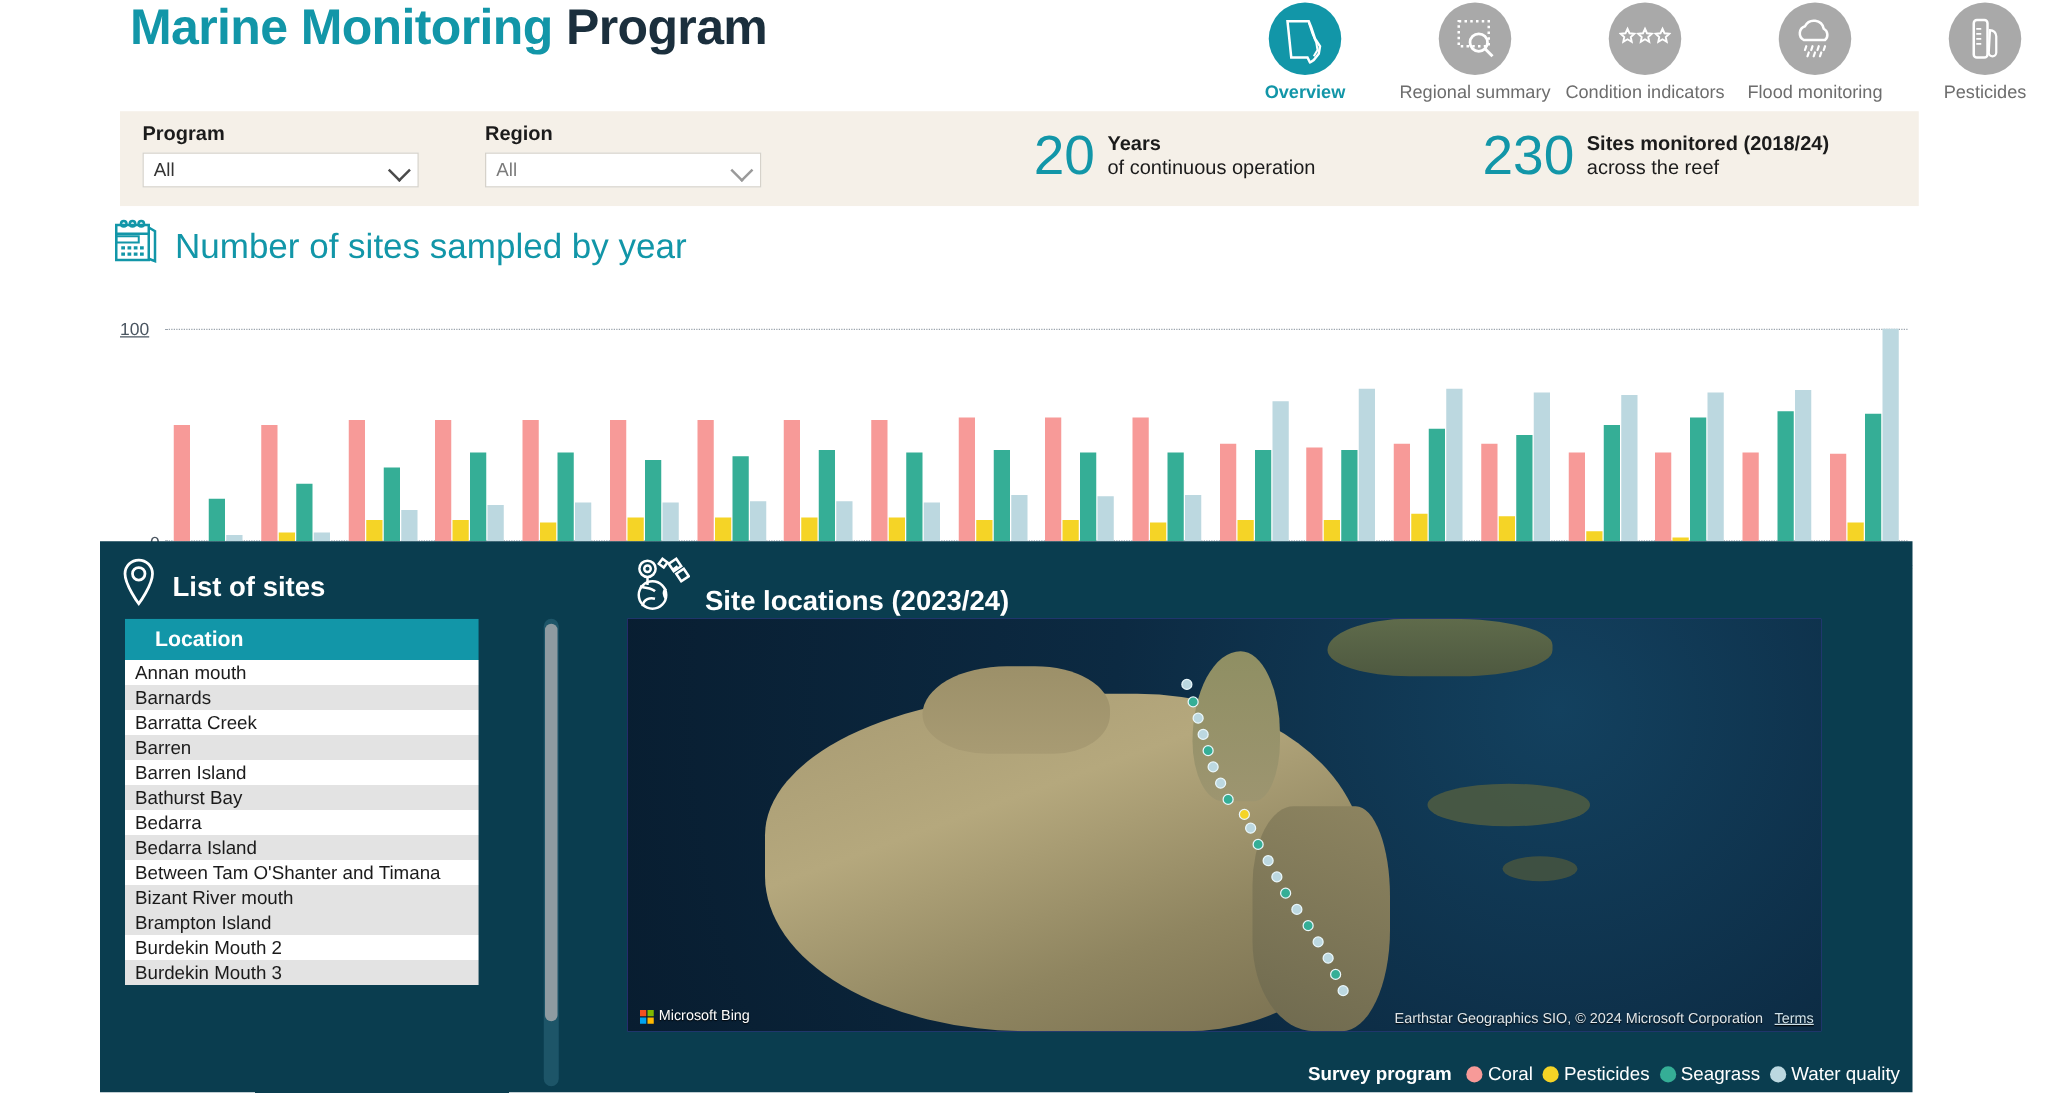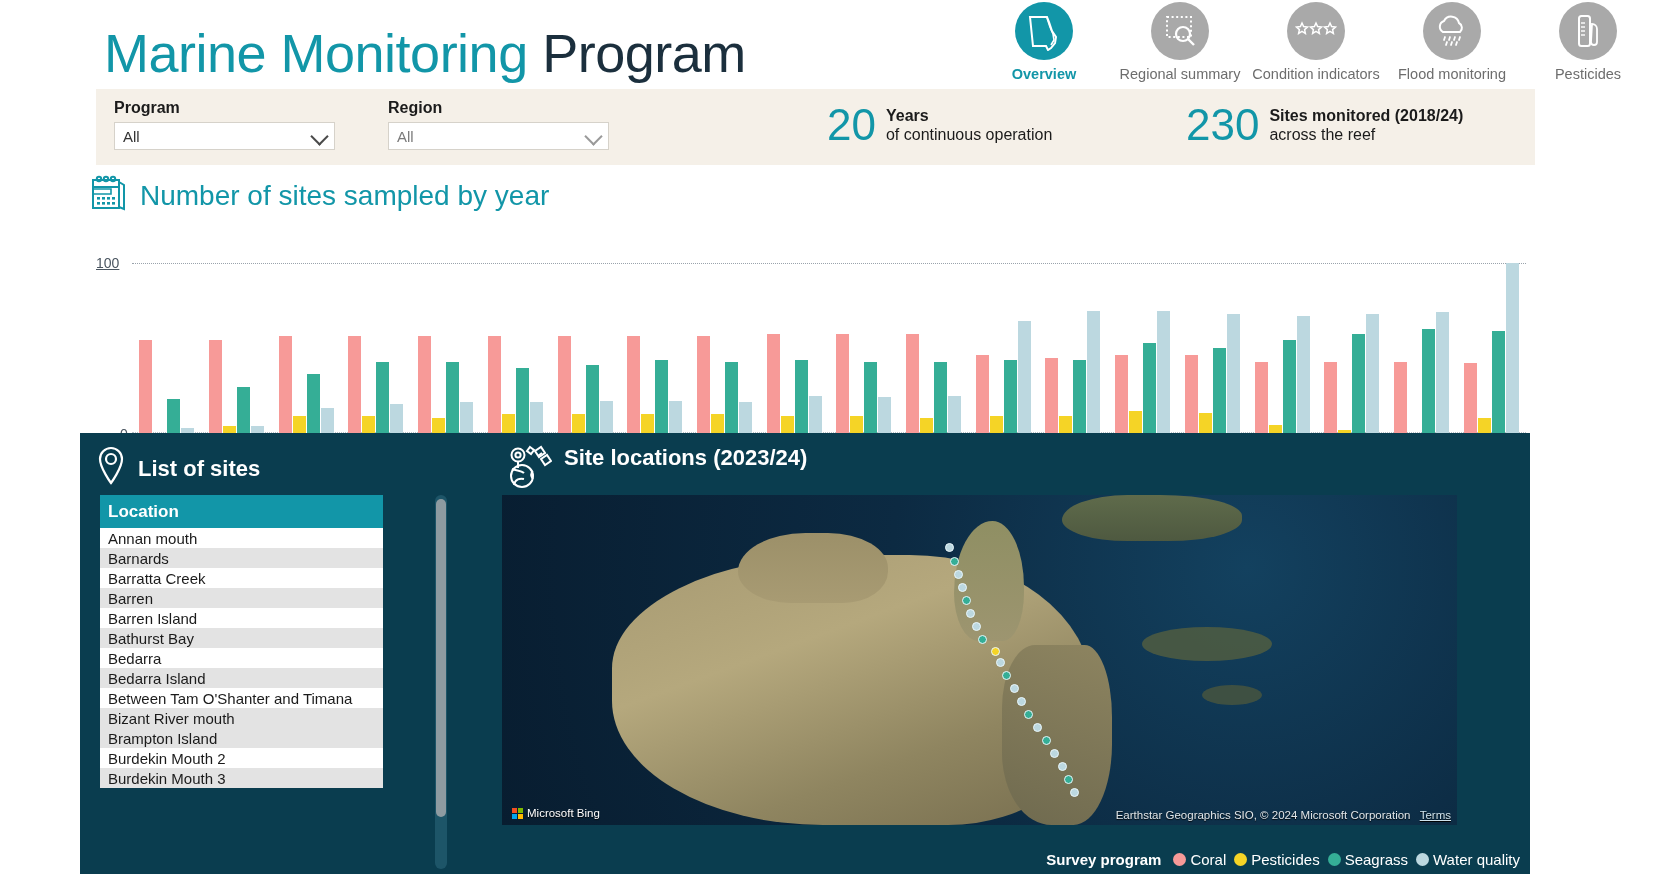--- a/index.html
+++ b/index.html
@@ -6,21 +6,21 @@
   html, body {
     width: 1657px; height: 874px;
     font-family: "Liberation Sans", sans-serif;
     background: #ffffff;
     overflow: hidden;
   }
   .page { position: relative; width: 1657px; height: 874px; background:#fff; }
 
   
   .header { position:absolute; left:0; top:0; width:1657px; height:90px; background:#ffffff; }
-  .title { position:absolute; left:104px; top:22px; font-size:54px; font-weight:400; letter-spacing:-0.5px; white-space:nowrap; }
+  .title { position:absolute; left:104px; top:0; font-size:40px; font-weight:700; letter-spacing:-0.5px; white-space:nowrap; }
   .title .t1 { color:#1296a8; }
   .title .t2 { color:#1b2f3d; }
 
   .navwrap { position:absolute; right:14px; top:2px; display:flex; gap:26px; }
   .navitem { width:110px; display:flex; flex-direction:column; align-items:center; cursor:pointer; }
   .navcircle { width:58px; height:58px; border-radius:50%; background:#a9a9a9; display:flex; align-items:center; justify-content:center; }
   .navcircle.active { background:#1296a8; }
   .navlabel { margin-top:6px; font-size:14.5px; color:#6d6d6d; white-space:nowrap; }
   .navlabel.active { color:#1296a8; font-weight:600; }
 
@@ -64,29 +64,29 @@
              transform-origin:left top; transform:rotate(-30deg) translate(-62px,14px); white-space:nowrap; }
 
   
   .bottom { position:absolute; left:80px; top:433px; width:1450px; height:441px; background:#0a3d4f; }
 
   .listhead { position:absolute; left:14px; top:12px; display:flex; align-items:center; gap:10px; }
   .listtitle { font-size:22px; font-weight:bold; color:#fff; }
 
   .tablewrap { position:absolute; left:20px; top:62px; width:283px; height:374px; overflow:hidden; }
   .thead { height:33px; background:#1296a8; color:#fff; font-size:17px; font-weight:bold;
-           display:flex; align-items:center; padding-left:8px; }
+           display:flex; align-items:center; padding-left:24px; }
   .trow { height:20px; font-size:15px; color:#1b1b1b; display:flex; align-items:center;
           padding-left:8px; background:#fff; white-space:nowrap; overflow:hidden; }
   .trow.alt { background:#e3e3e3; }
 
   .scrolltrack { position:absolute; left:355px; top:62px; width:12px; height:374px; background:#1d5568; border-radius:6px; }
   .scrollthumb { position:absolute; left:1px; top:4px; width:10px; height:318px; background:#8e9ba1; border-radius:5px; }
 
-  .maphead { position:absolute; left:420px; top:12px; display:flex; align-items:flex-start; gap:12px; }
+  .maphead { position:absolute; left:420px; top:12px; display:flex; align-items:flex-end; gap:12px; }
   .maptitle { font-size:22px; font-weight:bold; color:#fff; }
 
   .map { position:absolute; left:422px; top:62px; width:955px; height:330px; overflow:hidden;
          background: #6d28d9; }
   .mapocean { position:absolute; inset:0;
     background:
       radial-gradient(circle at 78% 22%, #13415f 0%, #0c2a42 45%, #081d30 100%),
       linear-gradient(140deg,#0b2438 0%,#123c57 50%,#0a2436 100%); }
   .landmass { position:absolute; background:#9e9069; }
   .attrib { position:absolute; right:6px; bottom:4px; font-size:11.5px; color:#dfe6ea;

